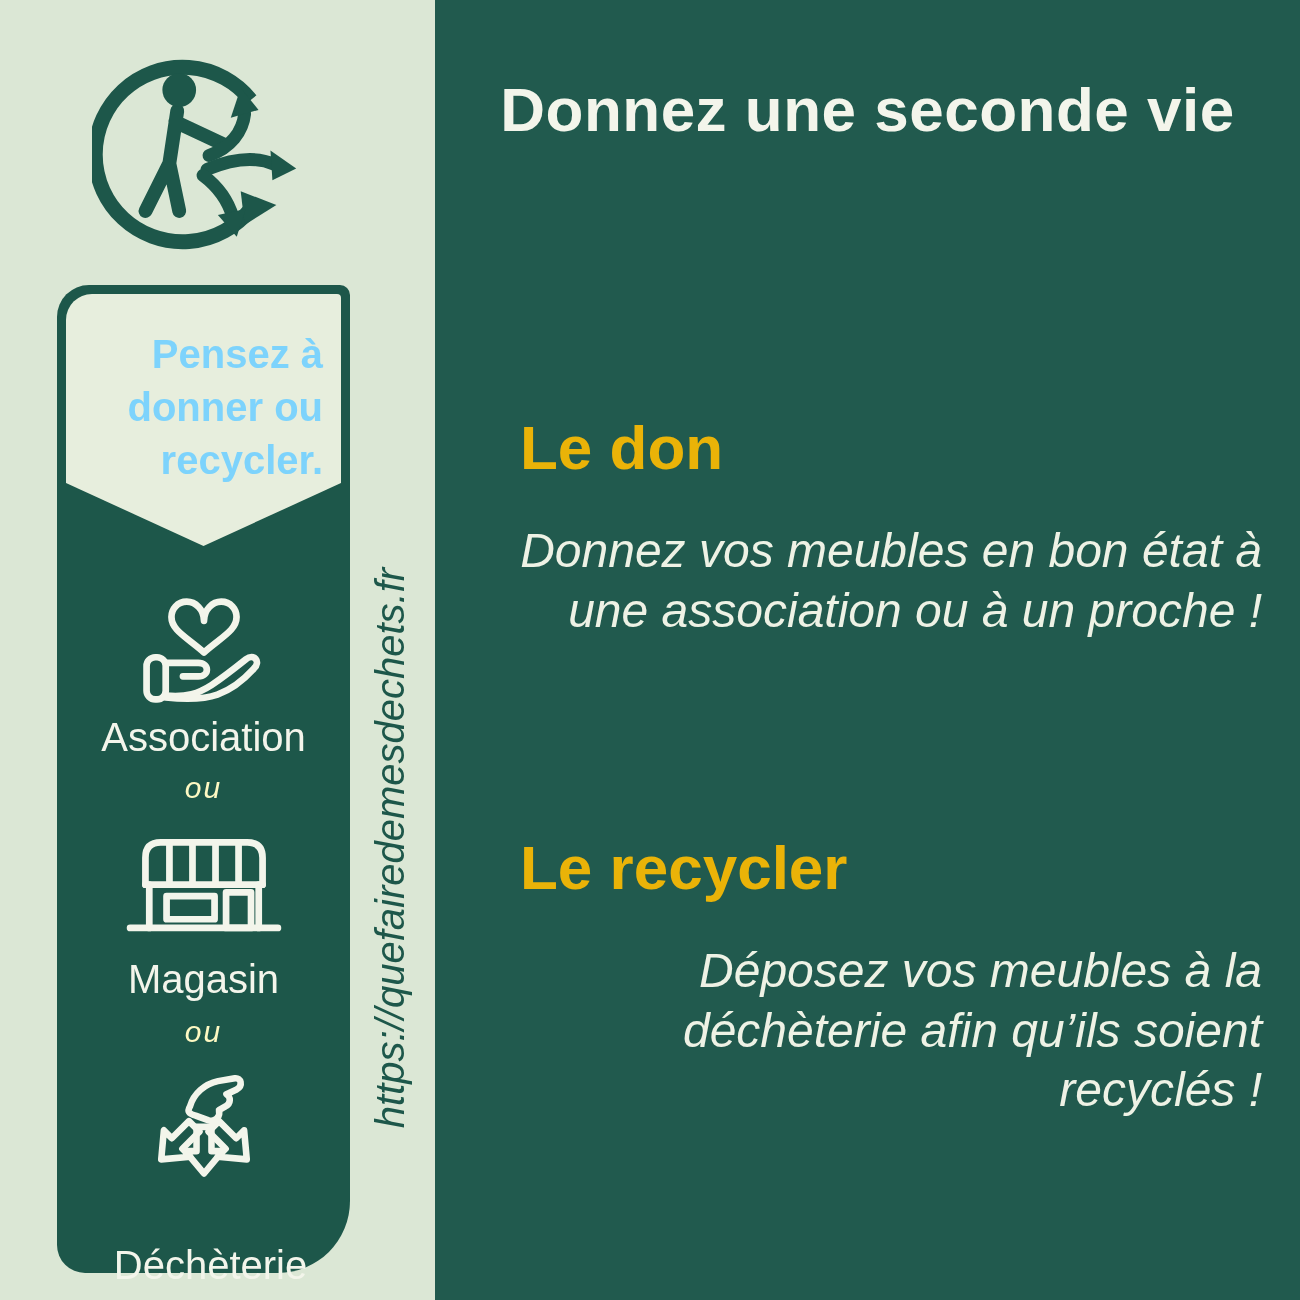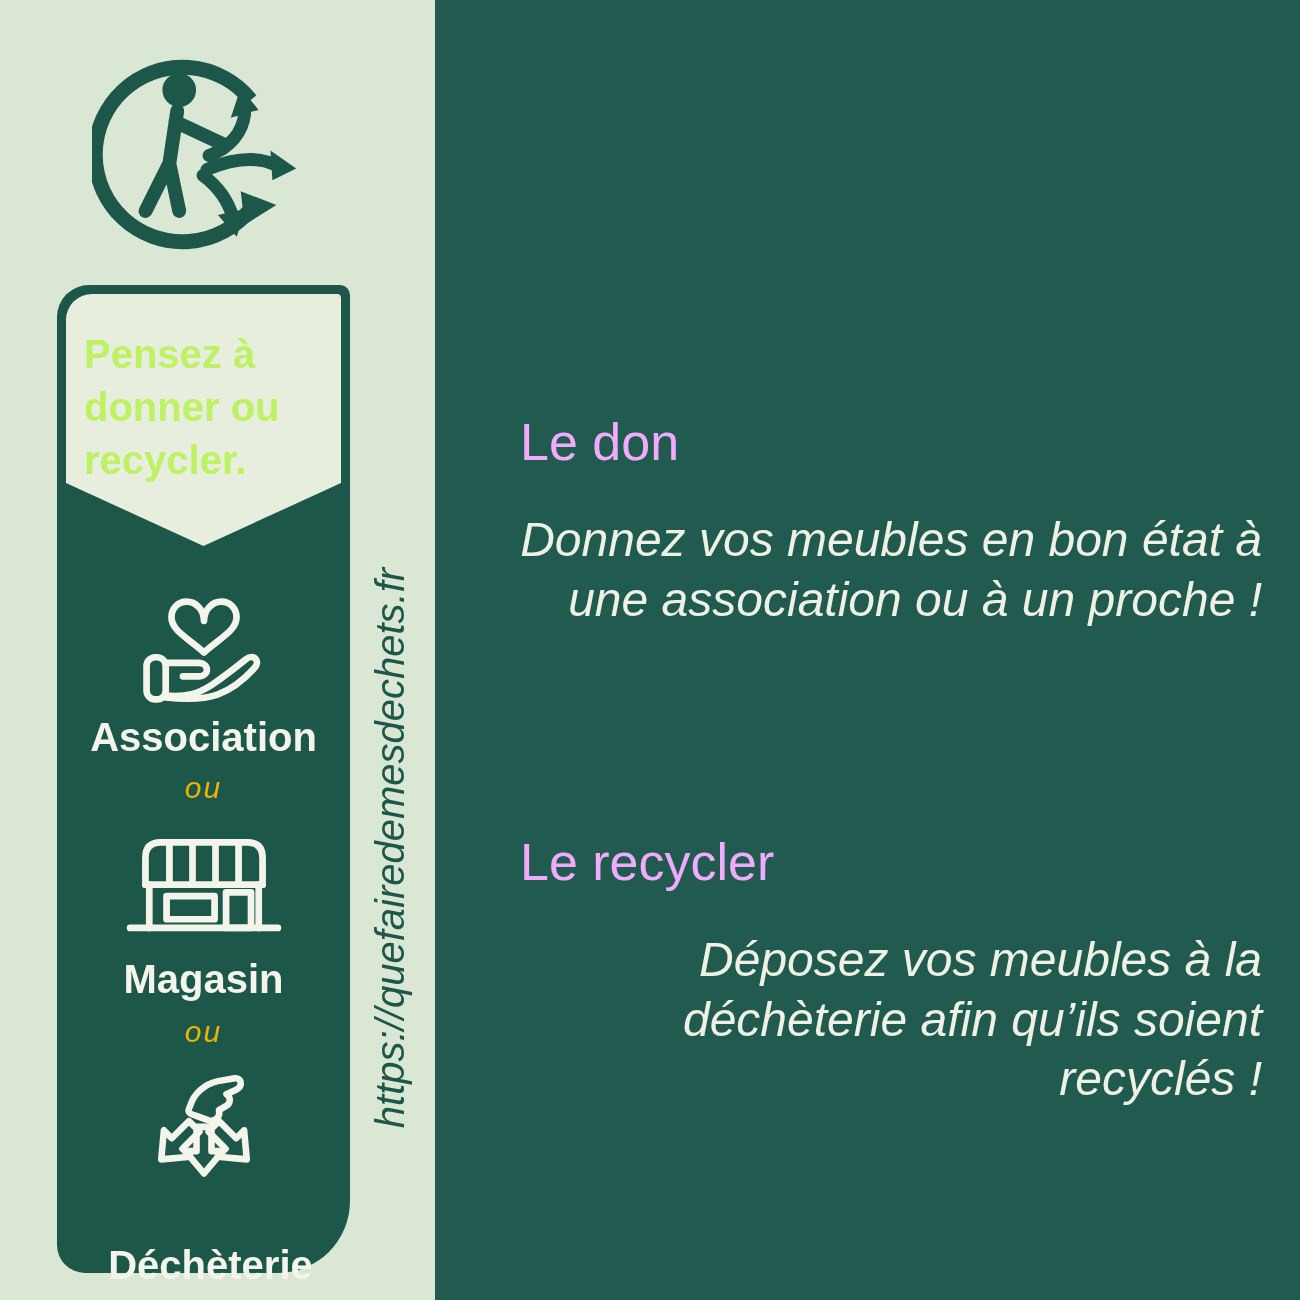--- a/index.html
+++ b/index.html
@@ -8,43 +8,43 @@
     background:#dbe7d5;
     font-family:"Liberation Sans",sans-serif;
   }
   
   .right-panel{position:absolute;left:435px;top:0;width:865px;height:1300px;background:#215a4e;}
   .title{position:absolute;top:72px;left:18px;right:18px;text-align:center;
          color:#f3f5eb;font-weight:bold;font-size:62px;line-height:1.24;letter-spacing:.5px;}
   .section{position:absolute;left:85px;right:38px;color:#f3f5eb;}
   .section-don{top:412px;}
   .section-recyclage{top:832px;}
-  .section h2{margin:0;font-size:52px;font-weight:normal;color:#f0abfc;}
+  .section h2{margin:0;font-size:62px;font-weight:bold;color:#eab308;}
   .section p{margin:38px 0 0 0;font-size:48px;font-style:italic;line-height:1.24;color:#eef2e5;text-align:right;}
   
   .triman{position:absolute;left:92px;top:46px;width:228px;height:218px;}
   .ribbon{position:absolute;left:57px;top:285px;width:293px;height:988px;
           background:#1d574a;border-radius:32px 10px 72px 28px;}
   .pentagon-wrap{position:absolute;left:9px;top:9px;right:9px;height:252px;
                  border-radius:26px 4px 0 0;overflow:hidden;}
   .pentagon{position:absolute;inset:0;background:#e7eedd;
             clip-path:polygon(0 0,100% 0,100% 75%,50% 100%,0 75%);}
-  .banner-text{position:absolute;top:34px;left:0;right:0;padding:0 18px;text-align:left;
-               font-size:40px;font-weight:bold;color:#bef264;line-height:1.32;}
+  .banner-text{position:absolute;top:34px;left:0;right:0;padding:0 18px;text-align:right;
+               font-size:40px;font-weight:bold;color:#7dd3fc;line-height:1.32;}
   .opt-icon{position:absolute;left:50%;transform:translateX(-50%);}
   .icon-association{top:288px;width:134px;height:134px;}
   .icon-magasin{top:544px;width:164px;height:120px;}
   .icon-decheterie{top:784px;width:140px;height:126px;}
   .opt-label{position:absolute;left:0;right:0;text-align:center;
-             font-size:40px;font-weight:bold;color:#f3f5eb;}
+             font-size:40px;font-weight:normal;color:#f3f5eb;}
   .label-association{top:430px;}
   .label-magasin{top:672px;}
   .label-decheterie{top:958px;margin-left:14px;}
   .or-sep{position:absolute;left:0;right:0;text-align:center;
-          font-size:30px;font-style:italic;color:#eab308;letter-spacing:2px;}
+          font-size:30px;font-style:italic;color:#fef9c3;letter-spacing:2px;}
   .or-1{top:486px;}
   .or-2{top:730px;}
   .url-text{position:absolute;left:393px;top:848px;width:700px;height:50px;
             transform:translate(-50%,-50%) rotate(-90deg);
             text-align:center;font-size:40px;font-style:italic;color:#1d574a;white-space:nowrap;}
   .ic{stroke:#f3f5eb;stroke-width:7;fill:none;stroke-linecap:round;stroke-linejoin:round;}
 </style>
 </head>
 <body>
 
@@ -111,20 +111,21 @@
         <path d="M60 40 C64 26 76 16 90 13 L108 10 C115 9 117 18 110 22 L99 27 C104 30 104 37 98 40 L91 44 C93 51 87 57 80 55 L66 50 C58 48 57 45 60 40 Z"></path>
       </g>
     </svg>
     <div class="opt-label label-decheterie">Déchèterie</div>
   </div>
 
   <div class="url-text">https://quefairedemesdechets.fr</div>
 
   <div class="right-panel">
     <div class="title">
+      <div>Donnez une seconde vie</div>
     </div>
 
     <div class="section section-don">
       <h2>Le don</h2>
       <p>Donnez vos meubles en bon état à une association ou à un proche !</p>
     </div>
 
     <div class="section section-recyclage">
       <h2>Le recycler</h2>
       <p>Déposez vos meubles à la déchèterie afin qu’ils soient recyclés !</p>

